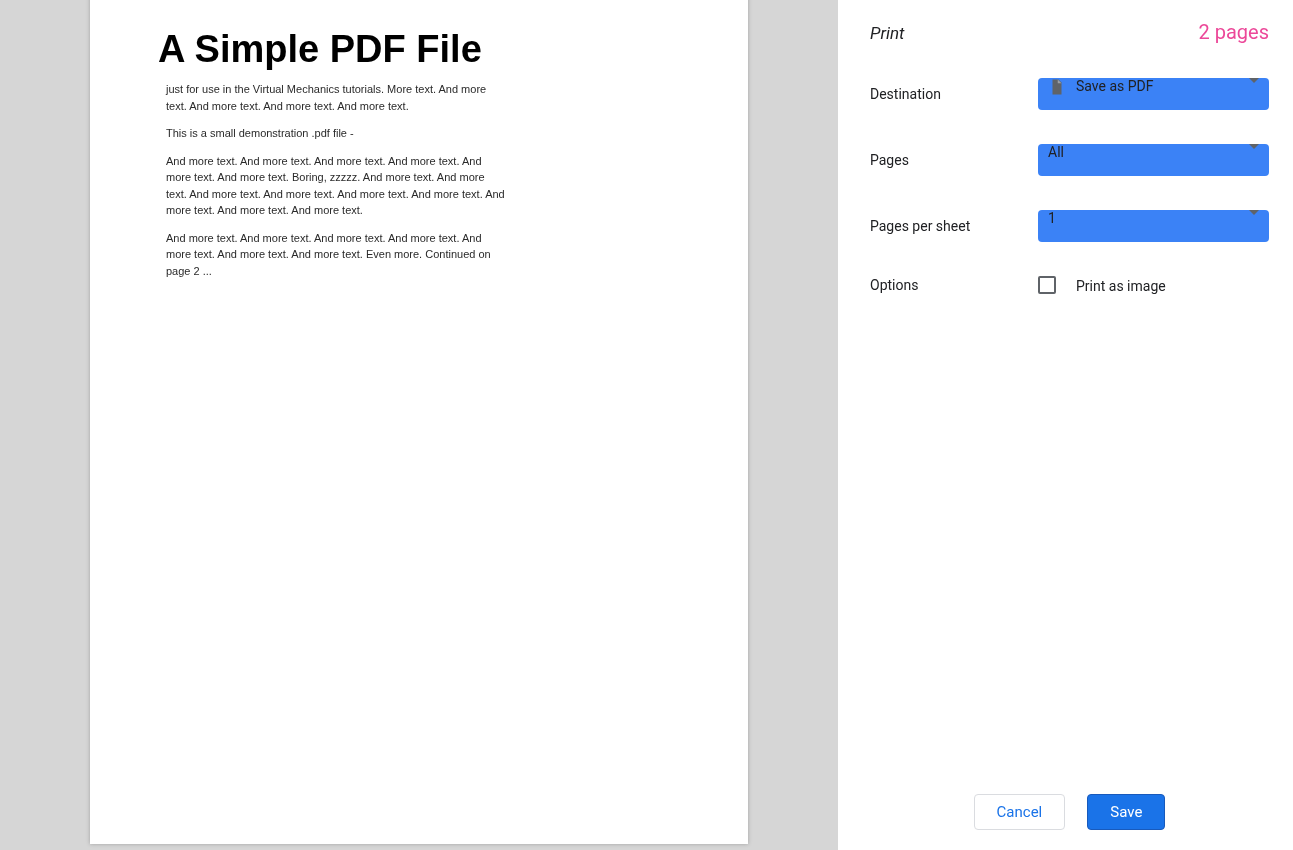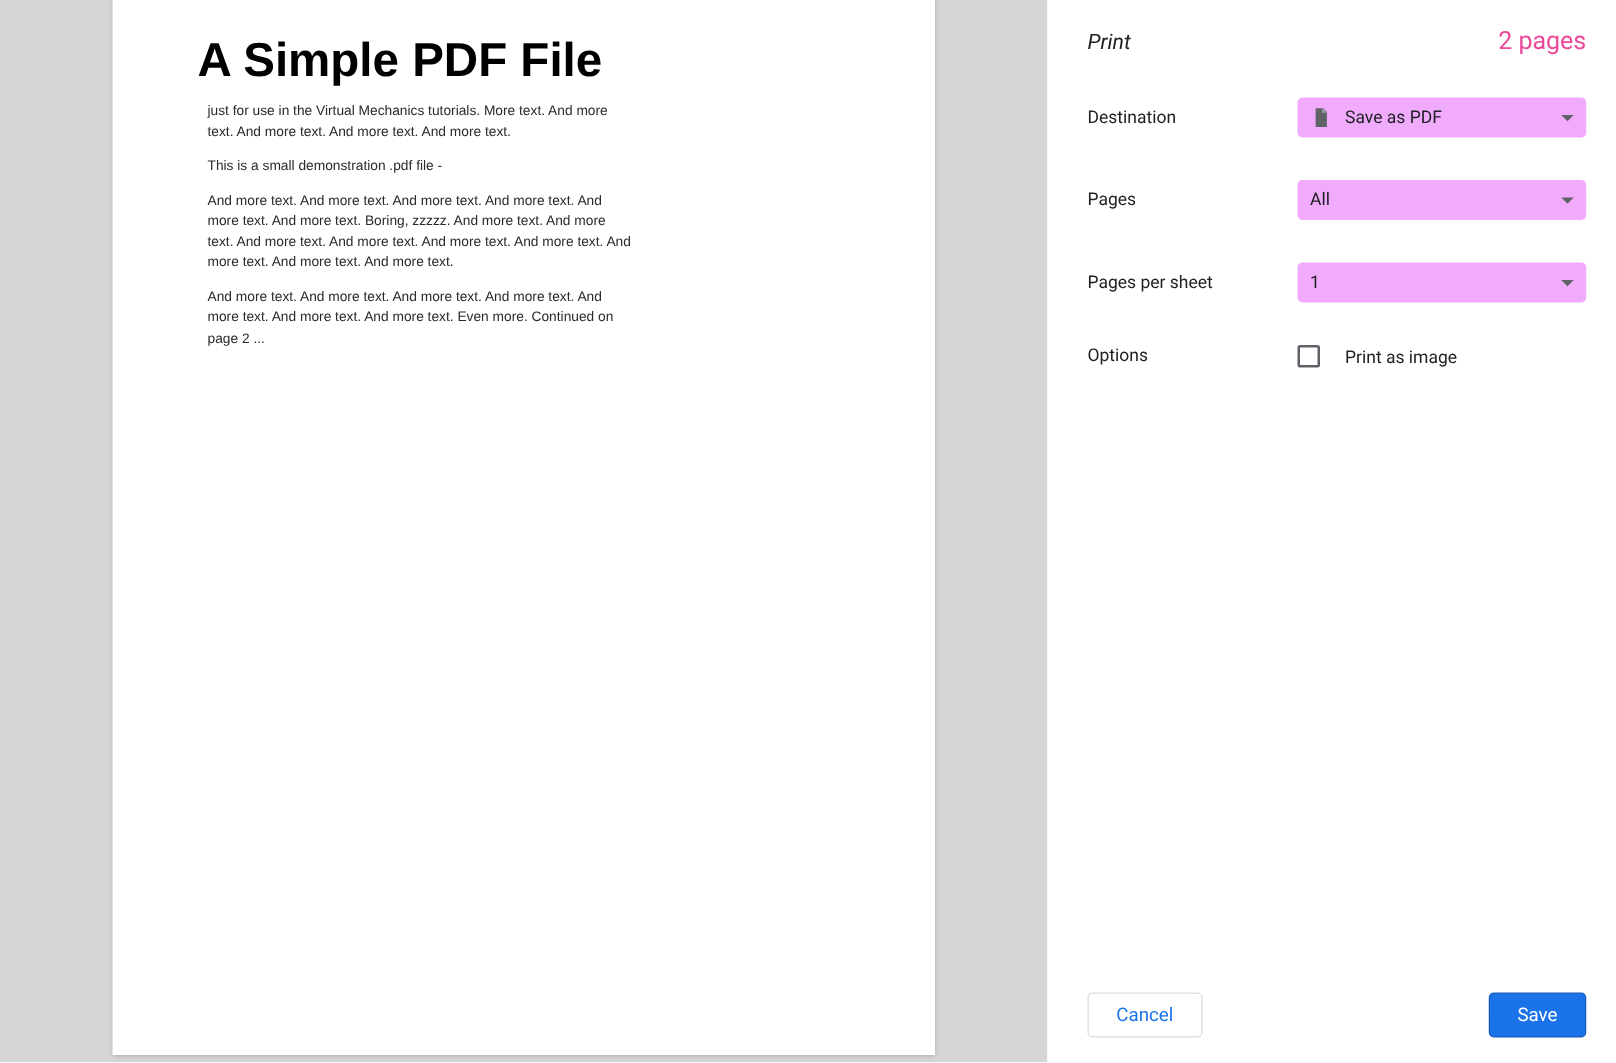--- a/index.html
+++ b/index.html
@@ -74,24 +74,23 @@
     margin-bottom: 34px;
   }
   .setting-label {
     width: 168px;
     font-size: 14px;
     color: #202124;
   }
   .select {
     flex: 1;
     height: 32px;
-    background: #f0abfc;
+    background: #3b82f6;
     border-radius: 4px;
     display: flex;
-    align-items: center;
     padding: 0 10px;
     font-size: 14px;
     color: #202124;
     cursor: pointer;
     position: relative;
   }
   .select .caret {
     margin-left: auto;
     width: 0; height: 0;
     border-left: 5px solid transparent;
@@ -115,21 +114,21 @@
     margin-right: 20px;
     cursor: pointer;
   }
   .checkbox-label {
     font-size: 14px;
     color: #202124;
   }
   .footer-buttons {
     margin-top: auto;
     display: flex;
-    justify-content: space-between;
+    justify-content: center;
     gap: 22px;
     padding-bottom: 4px;
   }
   .btn {
     height: 36px;
     padding: 0 22px;
     border-radius: 4px;
     font-size: 15px;
     cursor: pointer;
     display: inline-flex;

